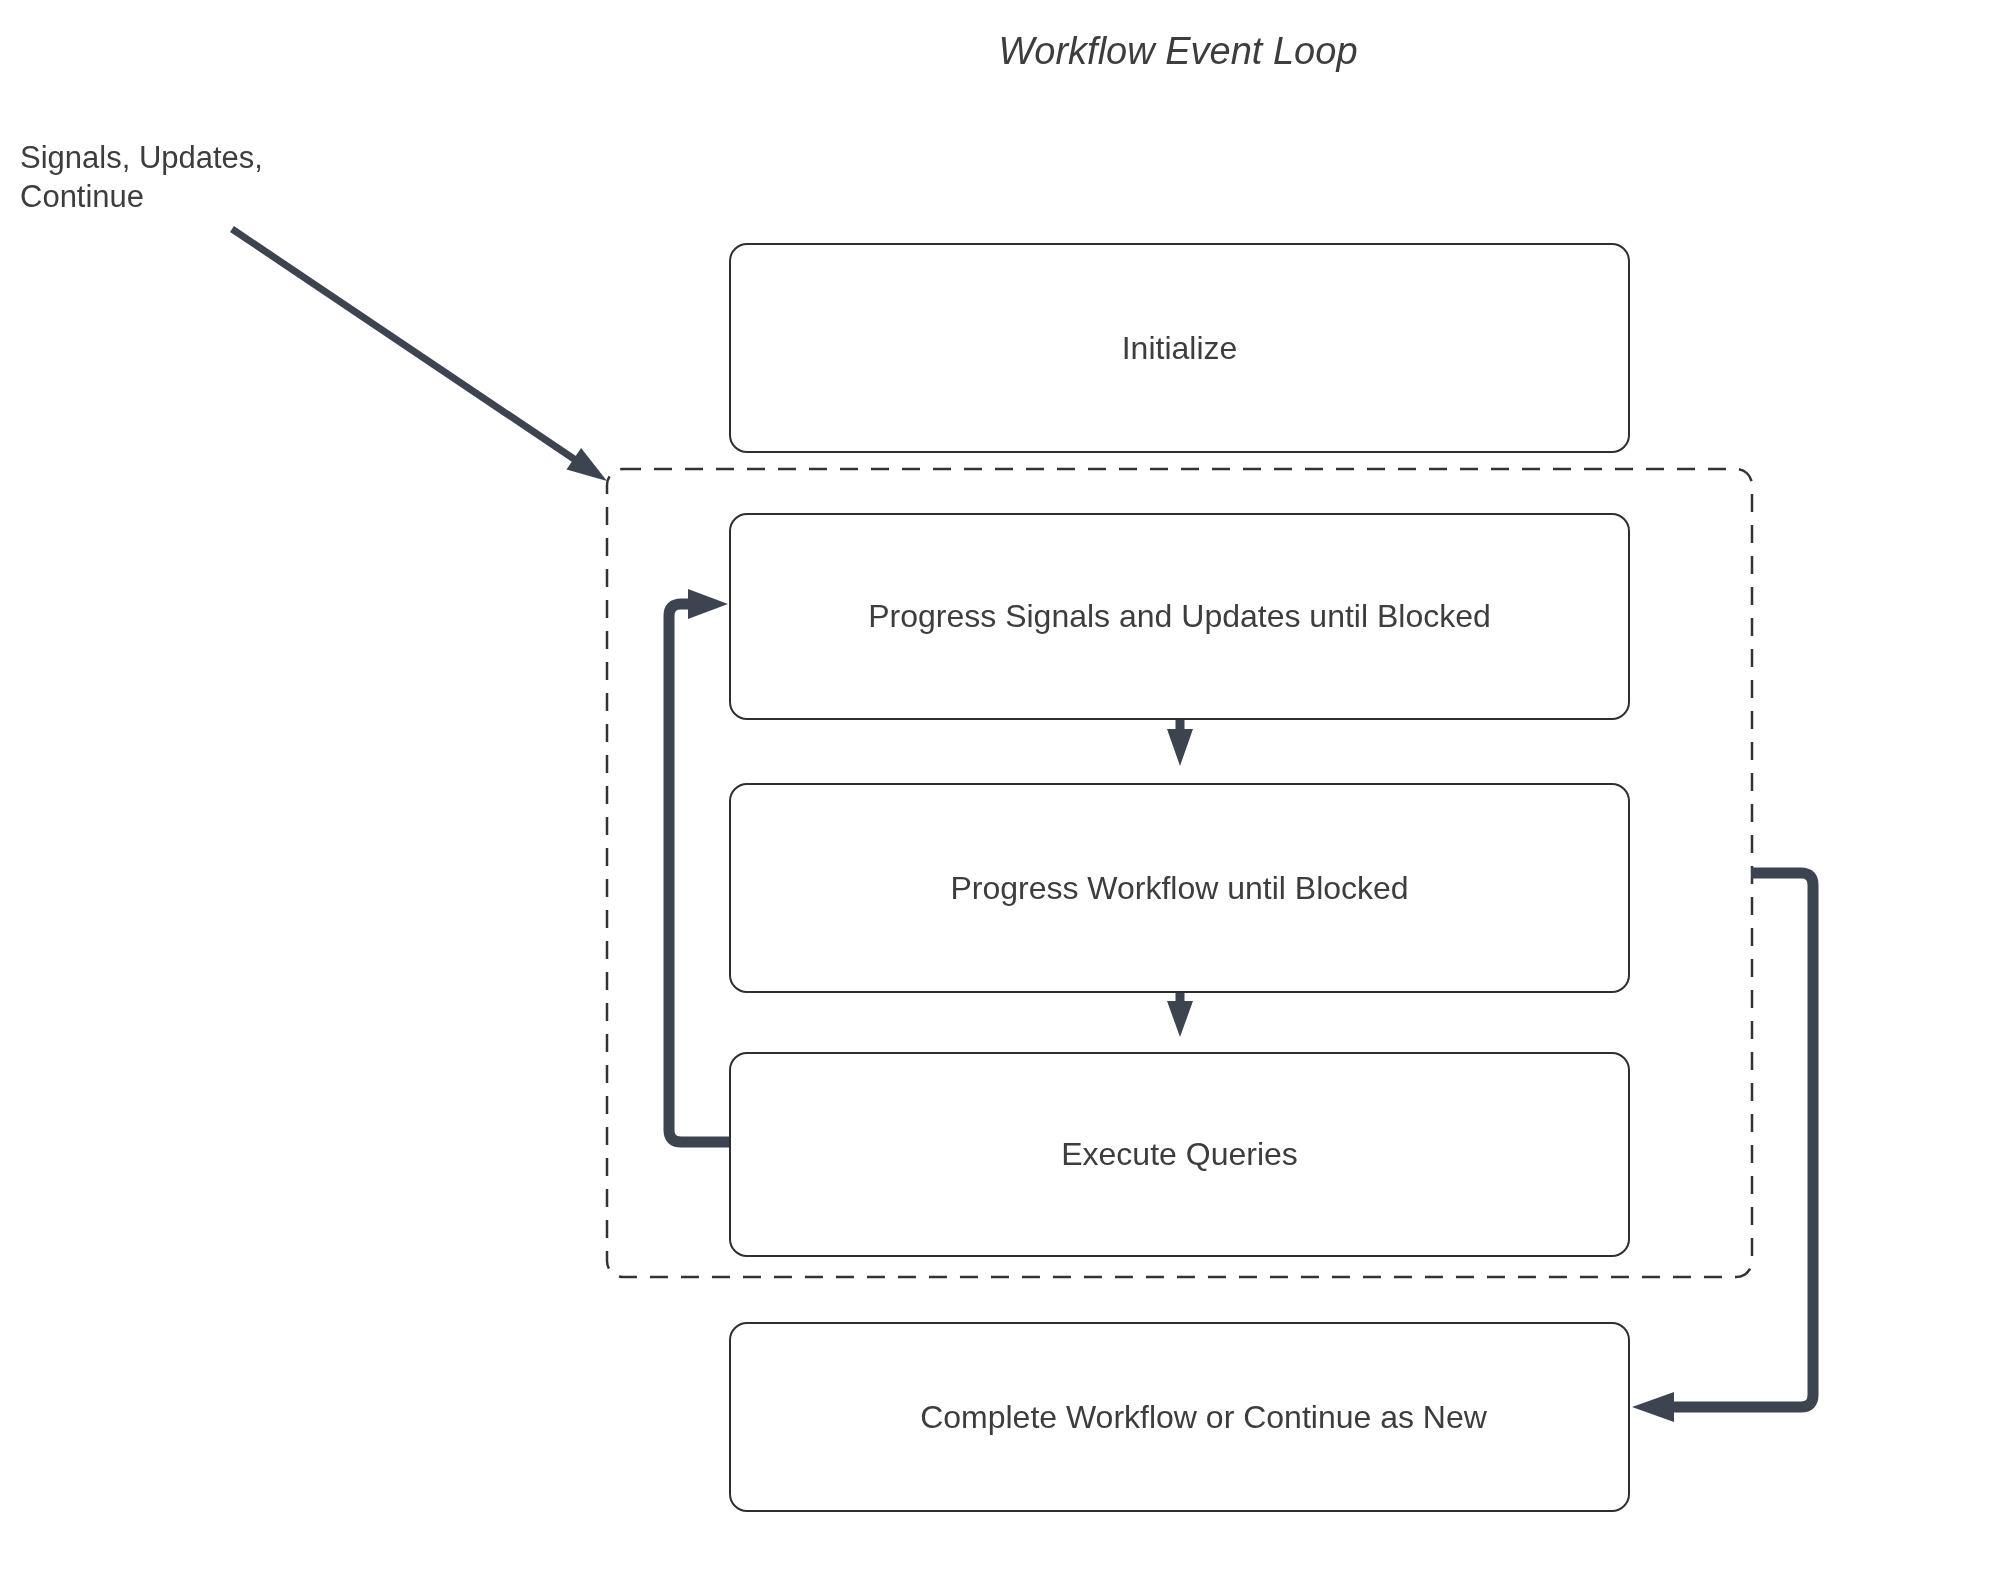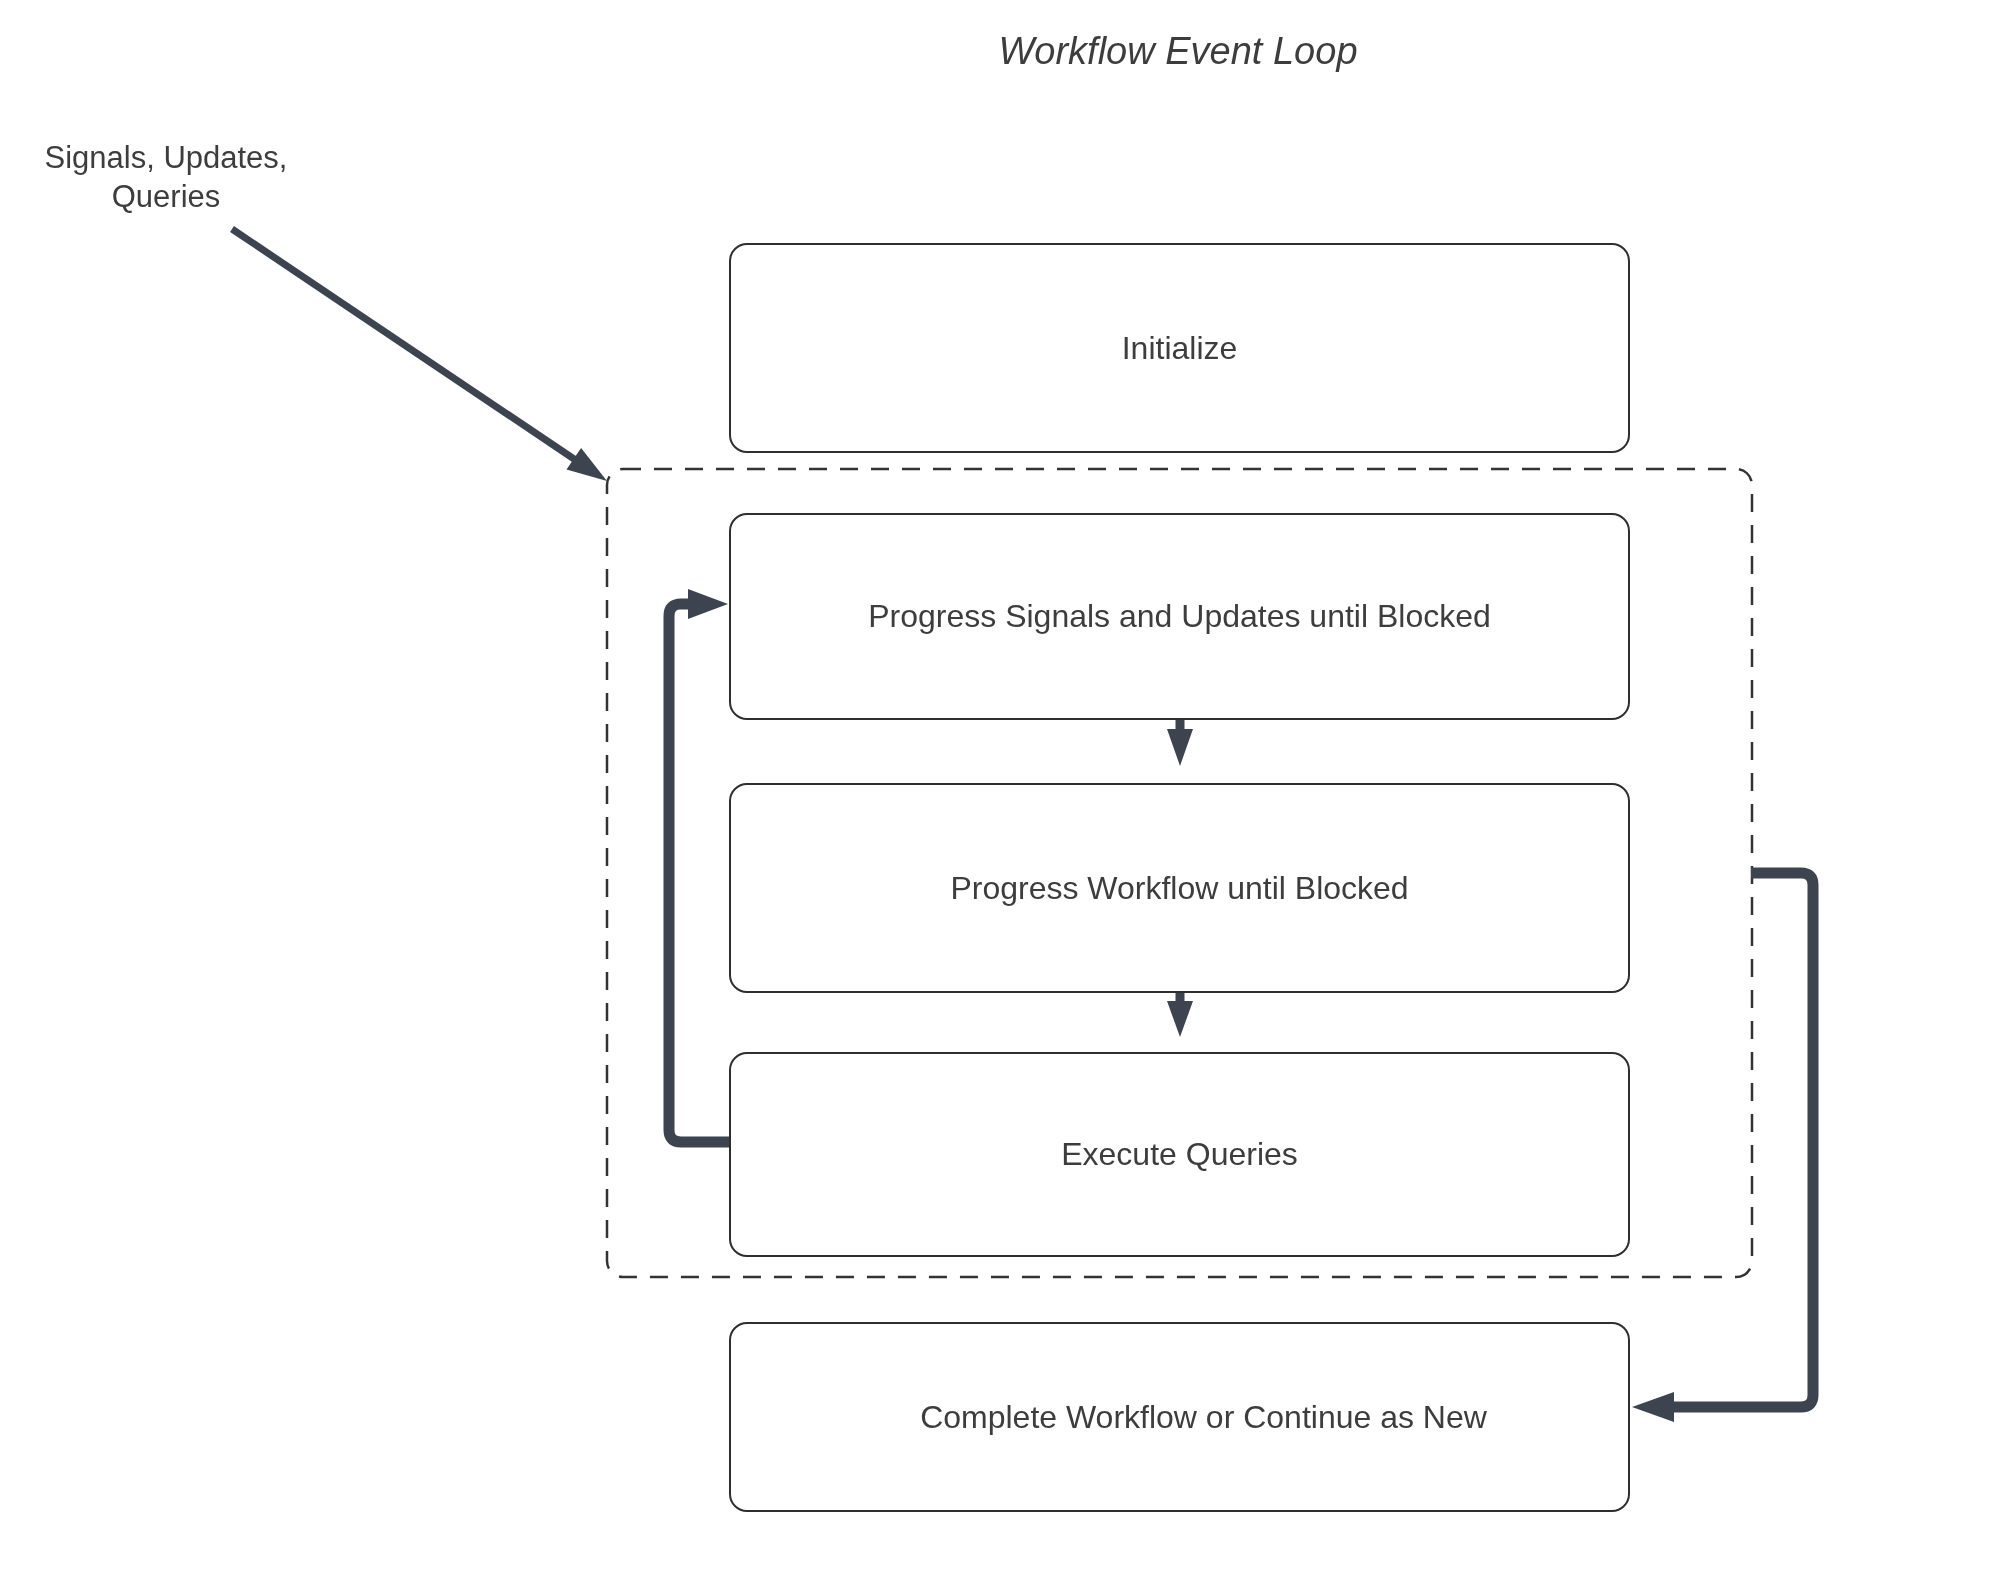--- a/index.html
+++ b/index.html
@@ -26,21 +26,20 @@
     font-size: 38px;
     font-style: italic;
     color: #3d3d3d;
     white-space: nowrap;
   }
   .external-label {
     position: absolute;
     left: 20px;
     top: 138px;
     width: 292px;
-    text-align: center;
     font-size: 31px;
     line-height: 39px;
     color: #3d3d3d;
   }
   .node {
     position: absolute;
     left: 729px;
     width: 901px;
     box-sizing: border-box;
     background: #ffffff;
@@ -92,21 +91,21 @@
     <g>
       <path d="M 1751 873 L 1801 873 Q 1813 873 1813 885 L 1813 1395 Q 1813 1407 1801 1407 L 1674 1407" fill="none" stroke="#3d4450" stroke-width="11"></path>
       <polygon points="1674,1392 1674,1422 1632,1407" fill="#3d4450"></polygon>
     </g>
   </svg>
 
   <div class="diagram-title">Workflow Event Loop</div>
 
   <div class="external-label">
     <div>Signals, Updates,</div>
-    <div>Queries</div>
+    <div>Continue</div>
   </div>
 
   <div class="node" id="node-initialize">
     <span>Initialize</span>
   </div>
 
   <div class="node" id="node-progress-signals">
     <span>Progress Signals and Updates until Blocked</span>
   </div>
 

